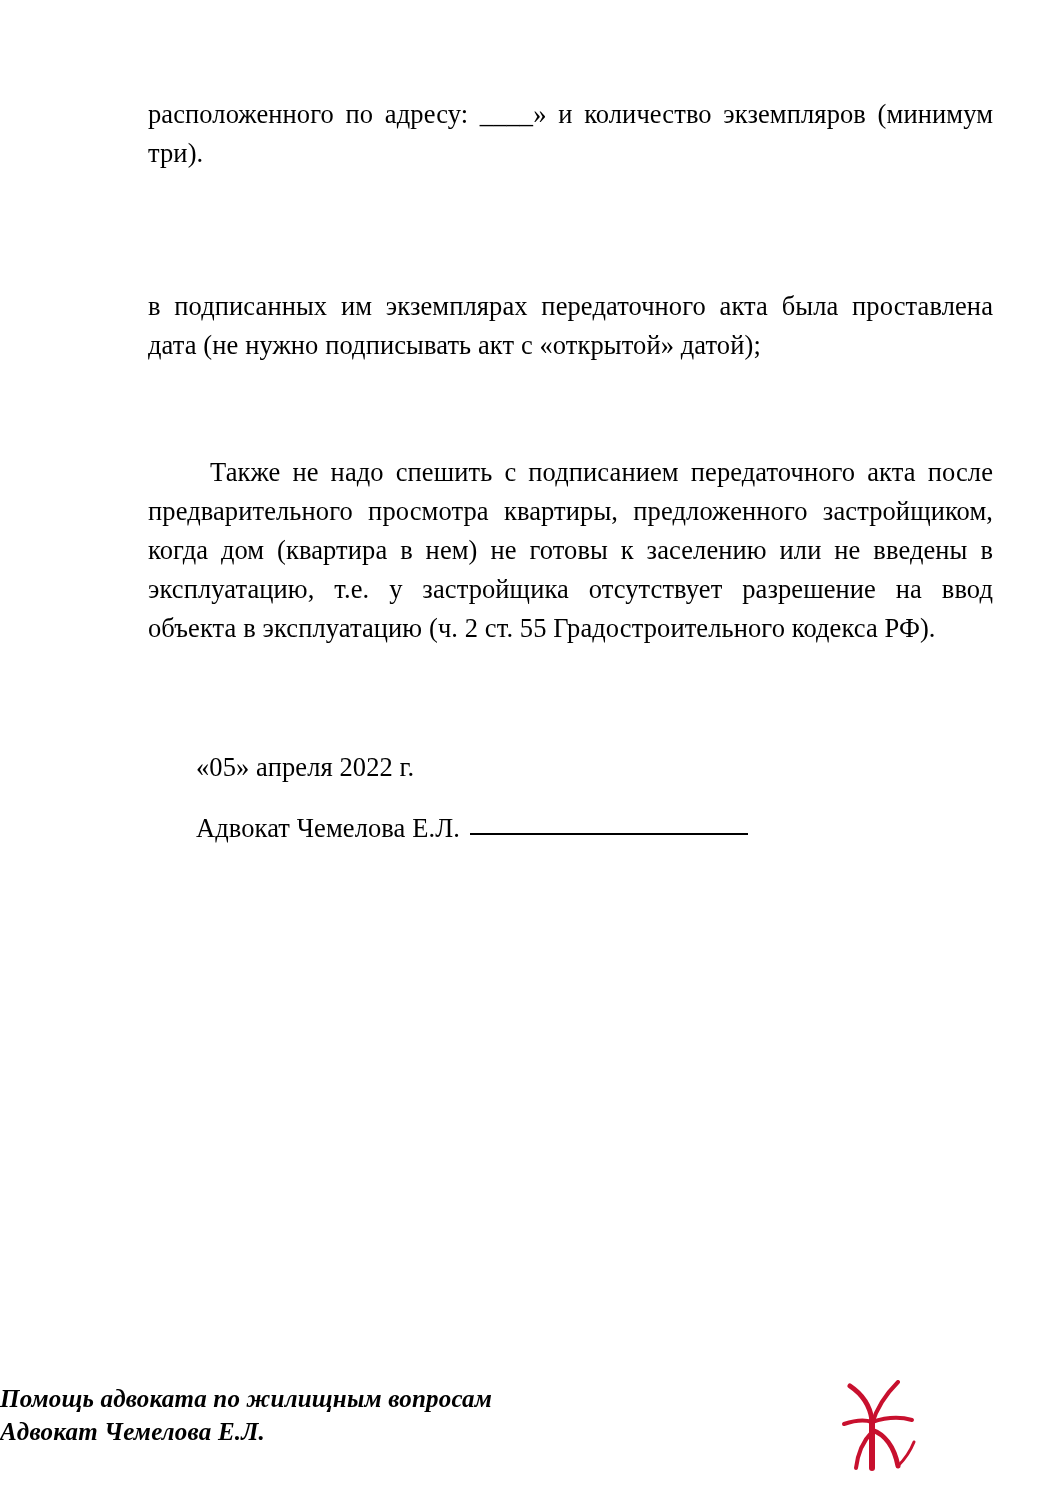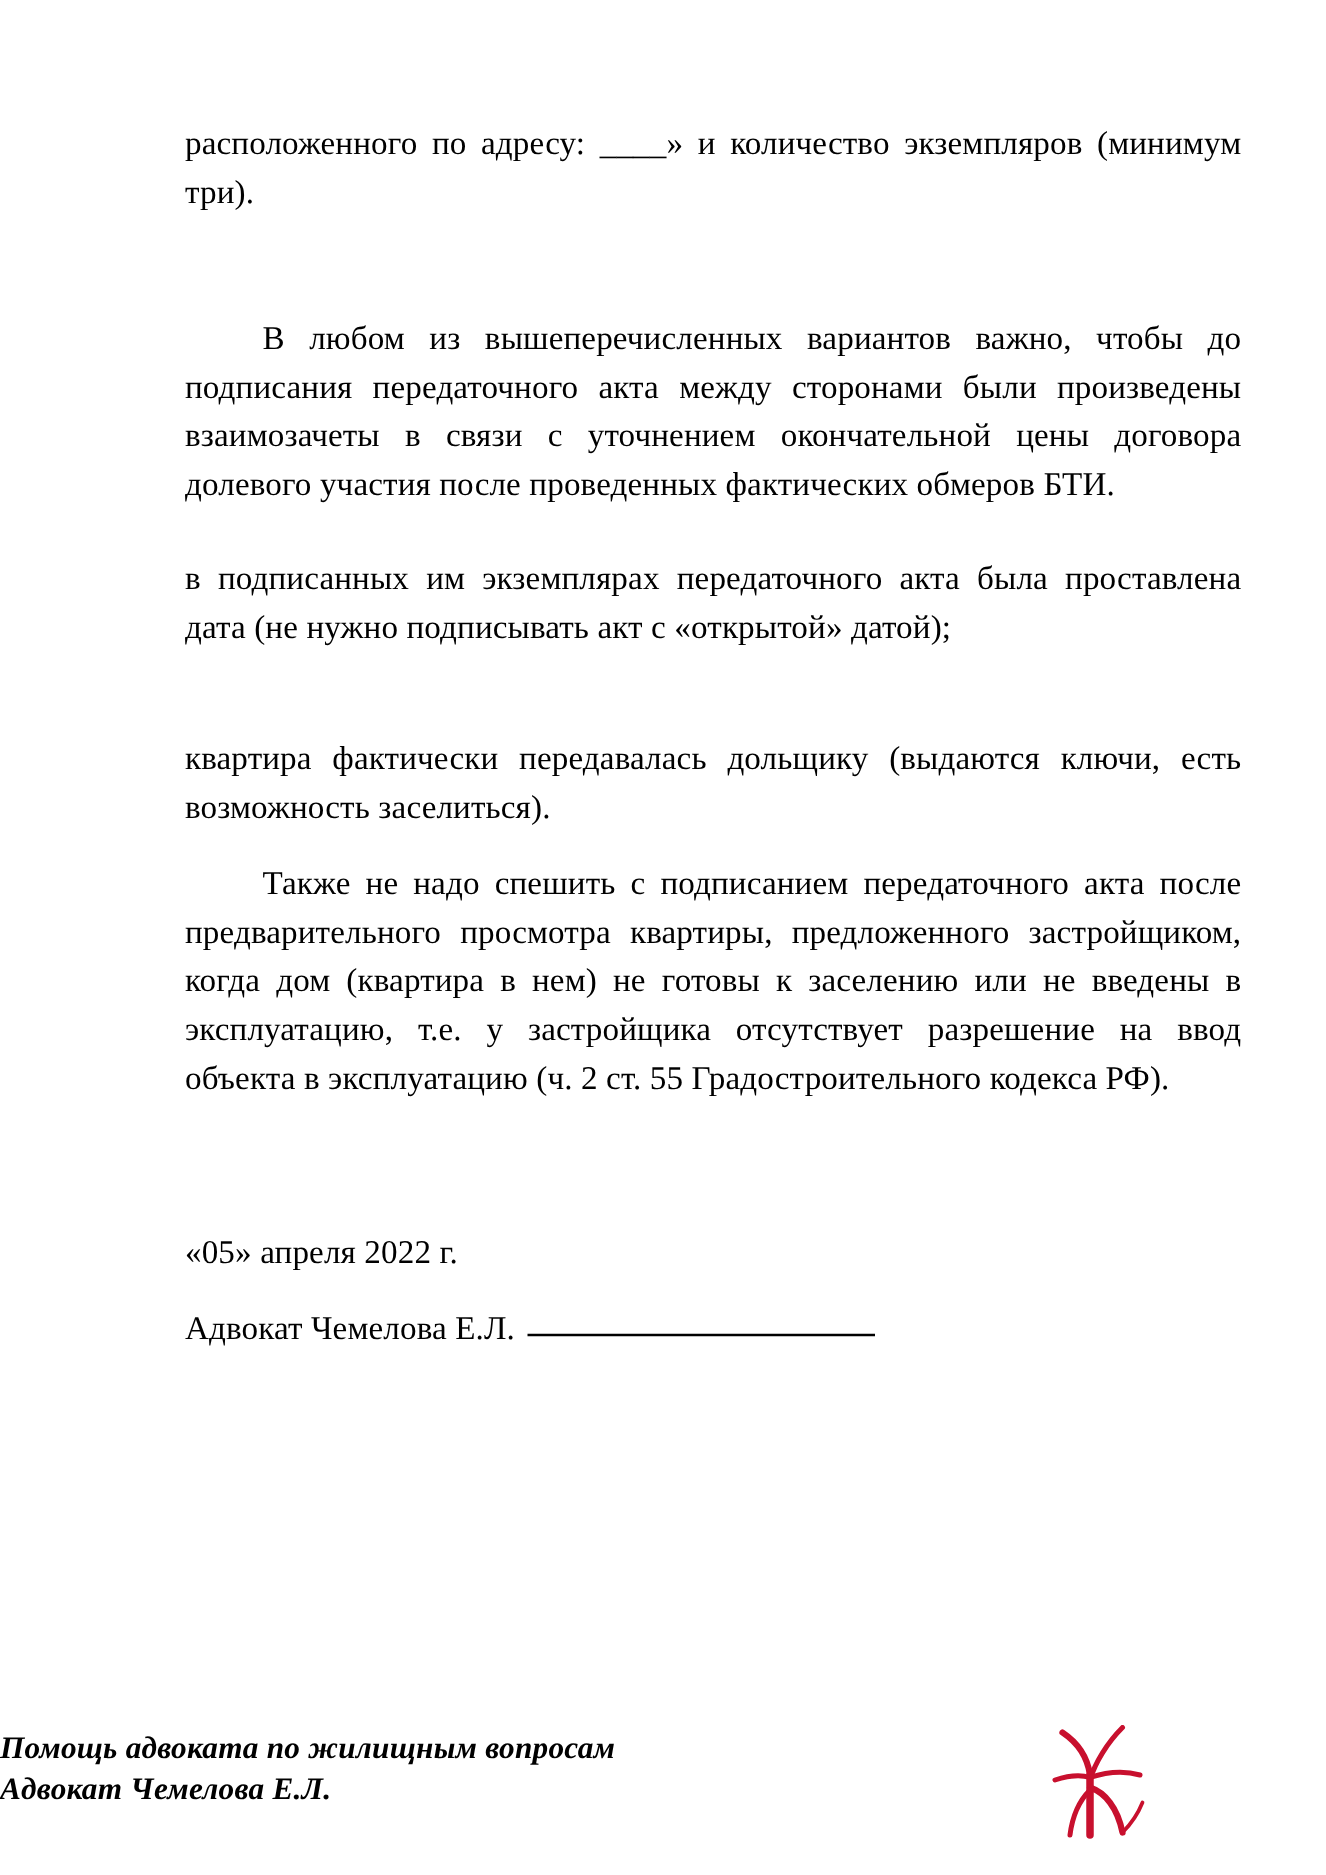--- a/index.html
+++ b/index.html
@@ -41,20 +41,21 @@
   .gap-m { height: 22px; }
   .gap-s { height: 14px; }
   .gap-sign { height: 100px; }
 
   .signature-block {
     margin-top: 0;
   }
   .signature-block p {
     text-align: left;
     text-indent: 0;
+    margin-left: 48px;
   }
   .sign-line {
     display: inline-block;
     border-bottom: 2px solid #000;
     width: 278px;
     vertical-align: 2px;
     margin-left: 10px;
   }
 
   .footer {
@@ -83,38 +84,36 @@
 </head>
 <body>
 
 <div class="page">
   <div class="doc-body">
 
     <p class="para">расположенного по адресу: ____» и количество экземпляров (минимум три).</p>
 
     <div class="gap-xl"></div>
 
-    <p class="para indent">В любом из вышеперечисленных вариантов важно, чтобы до подписания передаточного акта между сторонами были произведены взаимозачеты в связи с уточнением окончательной цены договора долевого участия после проведенных фактических обмеров БТИ.</p>
 
     <div class="gap-s"></div>
 
 
     <div class="gap-m"></div>
 
     <p class="para">в подписанных им экземплярах передаточного акта была проставлена дата (не нужно подписывать акт с «открытой» датой);</p>
 
     <div class="gap-m"></div>
 
 
     <div class="gap-m"></div>
 
 
     <div class="gap-m"></div>
 
-    <p class="para">квартира фактически передавалась дольщику (выдаются ключи, есть возможность заселиться).</p>
 
     <div class="gap-m"></div>
 
     <p class="para indent">Также не надо спешить с подписанием передаточного акта после предварительного просмотра квартиры, предложенного застройщиком, когда дом (квартира в нем) не готовы к заселению или не введены в эксплуатацию, т.е. у застройщика отсутствует разрешение на ввод объекта в эксплуатацию (ч. 2 ст. 55 Градостроительного кодекса РФ).</p>
 
     <div class="gap-sign"></div>
 
     <div class="signature-block">
       <p>«05» апреля 2022 г.</p>
       <div class="gap-m"></div>

